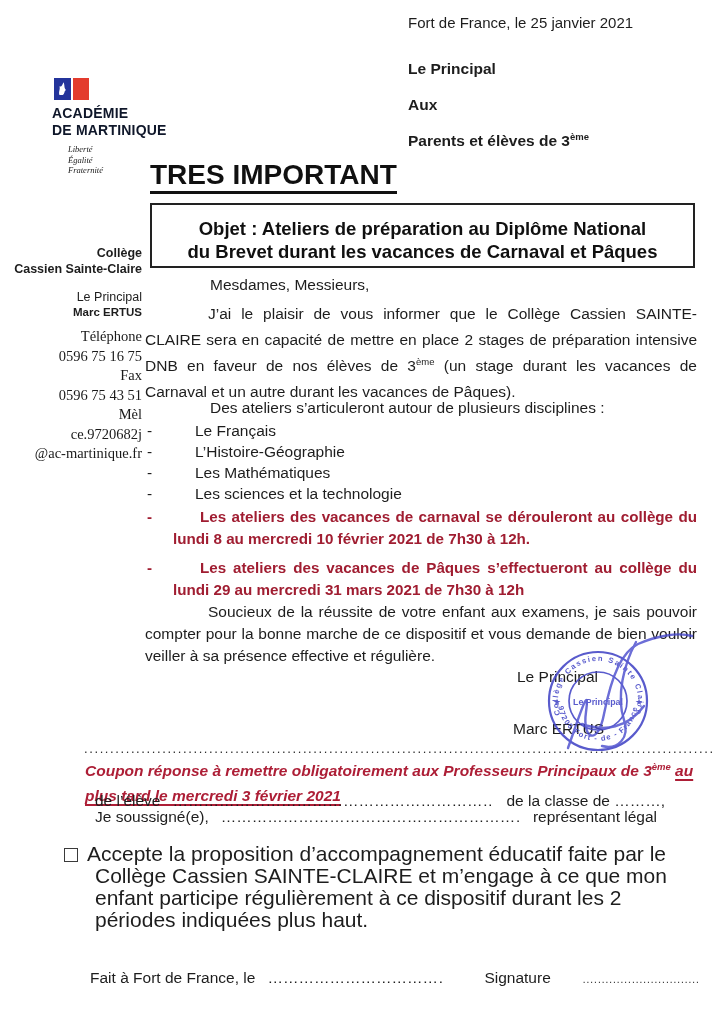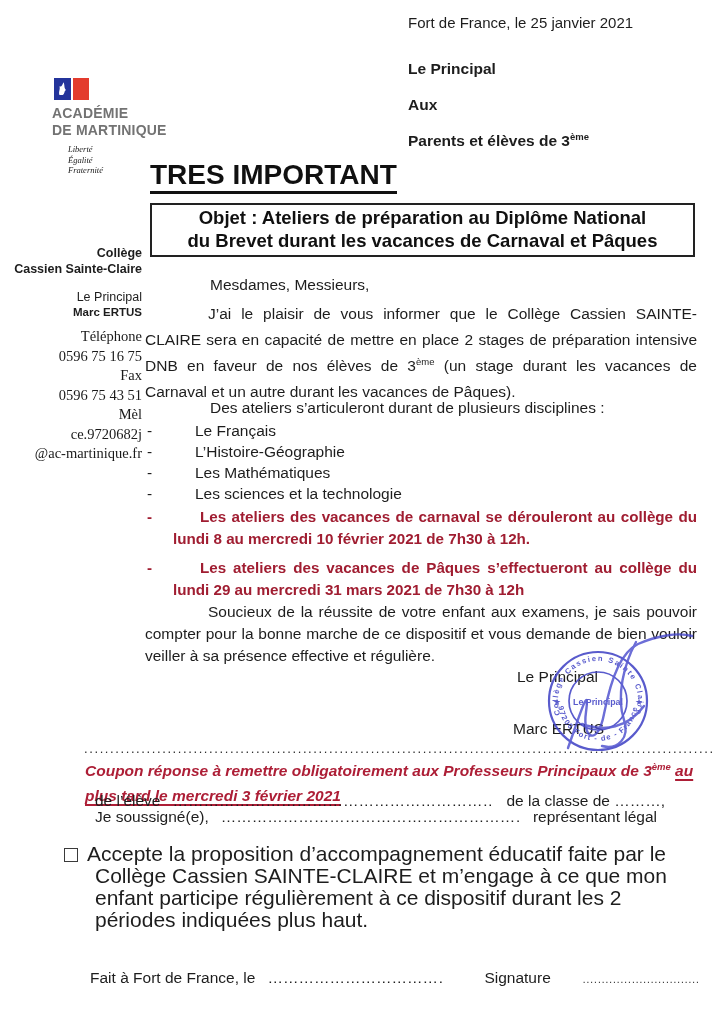--- a/index.html
+++ b/index.html
@@ -11,27 +11,27 @@
   .date{position:absolute;left:408px;top:14px;font-size:15px;}
   .recipient{position:absolute;left:408px;top:61px;font-size:15.5px;font-weight:bold;line-height:16px;}
   .recipient .rline{margin-bottom:20px;}
   sup.sm{font-size:9.5px;vertical-align:6px;line-height:0;}
   
   .logo{position:absolute;left:52px;top:78px;width:150px;}
   .flag{display:flex;gap:2px;margin-left:2px;height:22px;}
   .flag .fb{width:17px;height:22px;position:relative;}
   .flag .fr{width:16px;height:22px;}
   .flag svg{position:absolute;left:3px;top:3px;}
-  .acad{font-weight:bold;font-size:14px;line-height:16.5px;letter-spacing:.2px;margin-top:5px;color:#737373;}
+  .acad{font-weight:bold;font-size:14px;line-height:16.5px;letter-spacing:.2px;margin-top:5px;color:#0f172a;}
   .motto{font-family:"Liberation Serif", serif;font-style:italic;font-size:8.5px;line-height:10.5px;margin-top:6px;margin-left:16px;color:#222;}
   
   .title{position:absolute;left:150px;top:159px;width:470px;font-size:28px;font-weight:bold;color:#101010;}
   .title span{border-bottom:3px solid #111;padding-bottom:1px;}
   .objet{position:absolute;left:150px;top:203px;width:541px;border:2px solid #222;
-         text-align:center;font-weight:bold;font-size:18.5px;line-height:23px;padding:1px 0 3px;color:#101010;}
+         text-align:center;font-weight:bold;font-size:18.5px;line-height:23px;padding:12px 0 3px;color:#101010;}
   
   .school{position:absolute;left:0;top:246px;width:142px;text-align:right;font-weight:bold;font-size:12.5px;line-height:15.5px;}
   .principal{position:absolute;left:0;top:290px;width:142px;text-align:right;font-size:12.5px;line-height:15px;}
   .principal .pname{font-weight:bold;font-size:11.5px;}
   .contact{position:absolute;left:0;top:327px;width:142px;text-align:right;
            font-family:"Liberation Serif", serif;font-size:14.5px;line-height:19.5px;color:#1a1a1a;}
   
   .salutation{position:absolute;left:210px;top:276px;font-size:15.5px;}
   .p1{position:absolute;left:145px;top:301px;width:552px;font-size:15.5px;line-height:26px;text-align:justify;text-indent:63px;}
   .intro{position:absolute;left:210px;top:399px;font-size:15.5px;}
@@ -122,21 +122,21 @@
     <div>Fax</div>
     <div>0596 75 43 51</div>
     <div>Mèl</div>
     <div>ce.9720682j</div>
     <div>@ac-martinique.fr</div>
   </div>
 
   <div class="salutation">Mesdames, Messieurs,</div>
   <div class="p1"><span>J’ai le plaisir de vous informer que le Collège Cassien SAINTE-CLAIRE sera en capacité de mettre en place 2 stages de préparation intensive DNB en faveur de nos élèves de 3</span><sup class="sm">ème</sup><span>  (un stage durant les vacances de Carnaval et un autre durant les vacances de Pâques).</span></div>
 
-  <div class="intro">Des ateliers s’articuleront durant de plusieurs disciplines :</div>
+  <div class="intro">Des ateliers s’articuleront autour de plusieurs disciplines :</div>
   <div class="list">
     <div class="li">
         <span class="dash">-</span>
         <span>Le Français</span>
       </div>
     <div class="li">
         <span class="dash">-</span>
         <span>L’Histoire-Géographie</span>
       </div>
     <div class="li">

